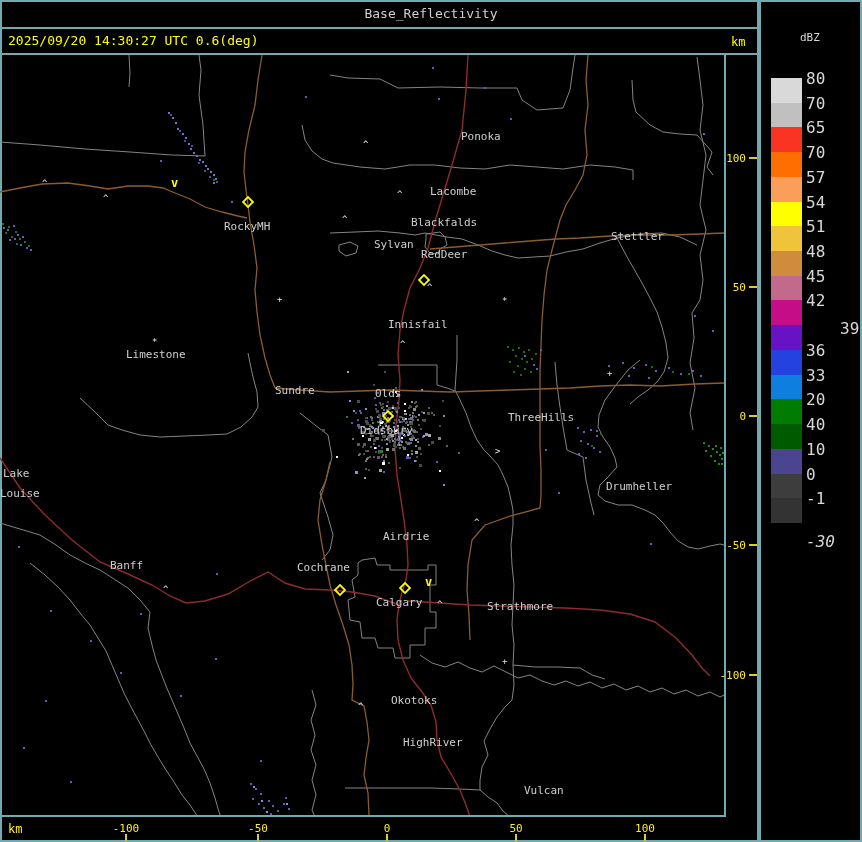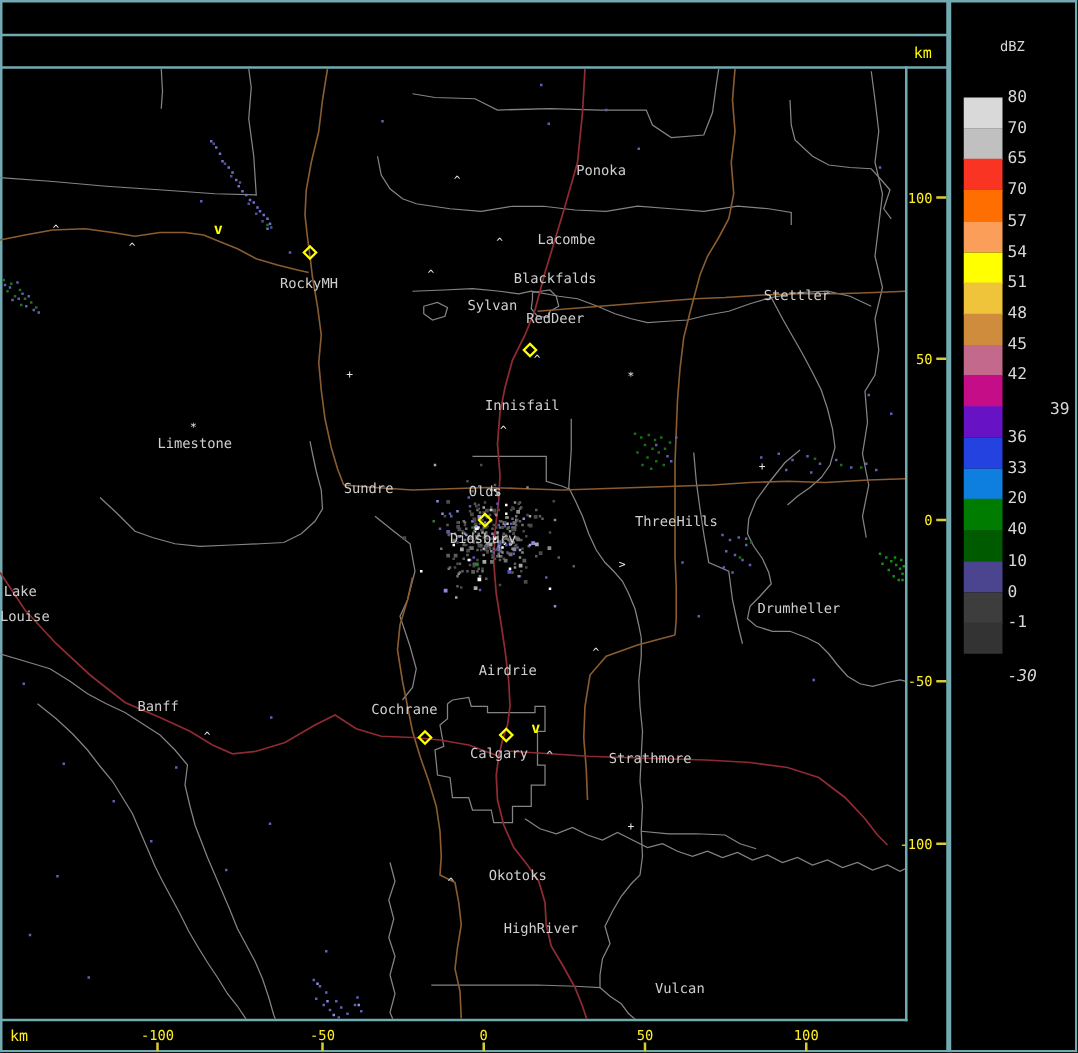--- a/index.html
+++ b/index.html
@@ -11,29 +11,33 @@
   .title-text{color:#d0d0d0;font-size:13px;letter-spacing:0px;}
   .stamp{position:absolute;left:8px;top:33px;color:#ffff00;font-size:13px;}
   .km-top{position:absolute;left:731px;top:35px;color:#ffff00;font-size:12px;}
   .raxis-label{position:absolute;color:#ffee22;font-size:11px;width:30px;text-align:right;}
   .raxis-dash{position:absolute;left:749px;width:8px;height:2px;background:#d8cc33;}
   .baxis-label{position:absolute;top:822px;color:#ffee22;font-size:11px;transform:translateX(-50%);}
   .baxis-km{position:absolute;left:8px;top:822px;color:#ffee22;font-size:12px;}
   .baxis-tick{position:absolute;top:834px;width:2px;height:7px;background:#d8cc33;}
   .dbz-label{position:absolute;left:800px;top:31px;color:#d8d8d8;font-size:11px;}
   .band{position:absolute;left:771px;width:31px;}
-  .band-label{position:absolute;left:806px;color:#d8d8d8;font-size:13px;transform:translateY(-50%);}
+  .band-label{position:absolute;left:806px;color:#d8d8d8;font-size:16px;transform:translateY(-50%);}
   #map-svg{position:absolute;left:0;top:55px;}
 </style>
 </head>
 <body>
 
 <div id="app">
 
-
+  <div class="title-bar">
+    <span class="title-text">Base_Reflectivity</span>
+  </div>
+
+  <span class="stamp">2025/09/20 14:30:27 UTC 0.6(deg)</span>
   <span class="km-top">km</span>
 
   <div class="teal" style="left:0;top:0;width:862px;height:2px;"></div>
   <div class="teal" style="left:0;top:0;width:2px;height:842px;"></div>
   <div class="teal" style="left:860px;top:0;width:2px;height:842px;"></div>
   <div class="teal" style="left:0;top:840px;width:862px;height:2px;"></div>
   <div class="teal" style="left:0;top:27px;width:760px;height:2px;"></div>
   <div class="teal" style="left:0;top:53px;width:758px;height:2px;"></div>
   <div class="teal" style="left:724px;top:53px;width:2px;height:764px;"></div>
   <div class="teal" style="left:0;top:815px;width:726px;height:2px;"></div>

